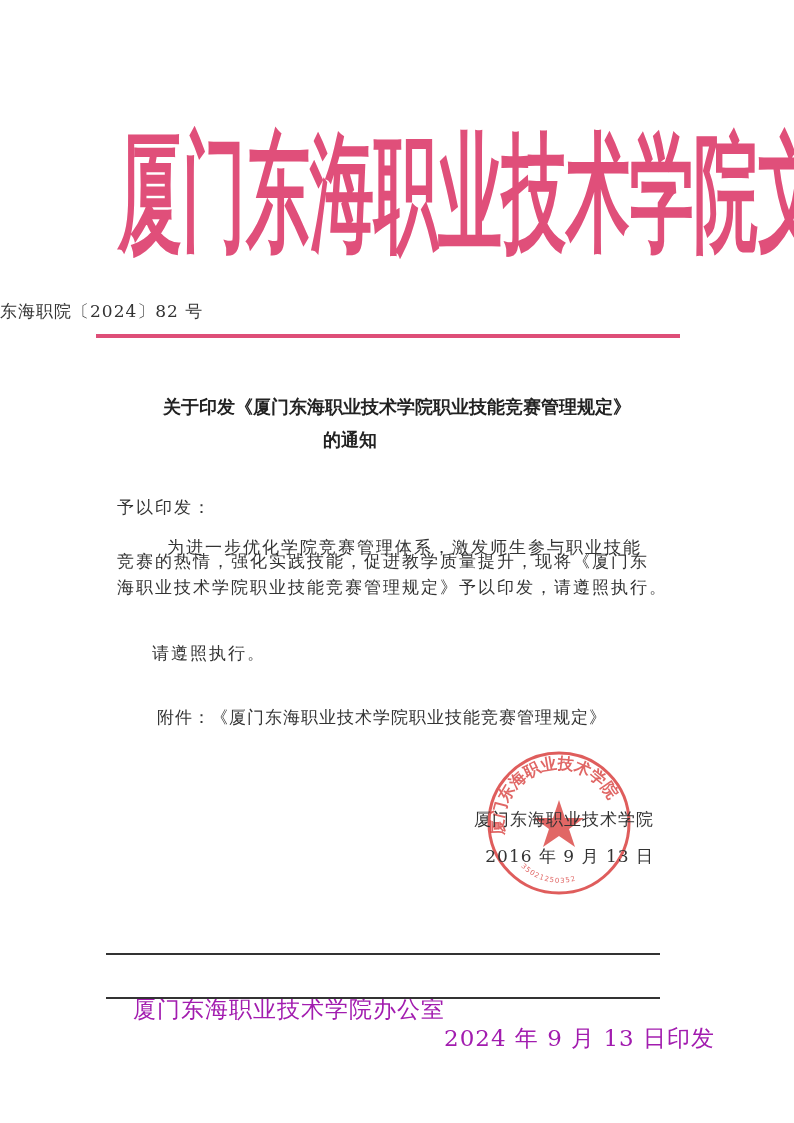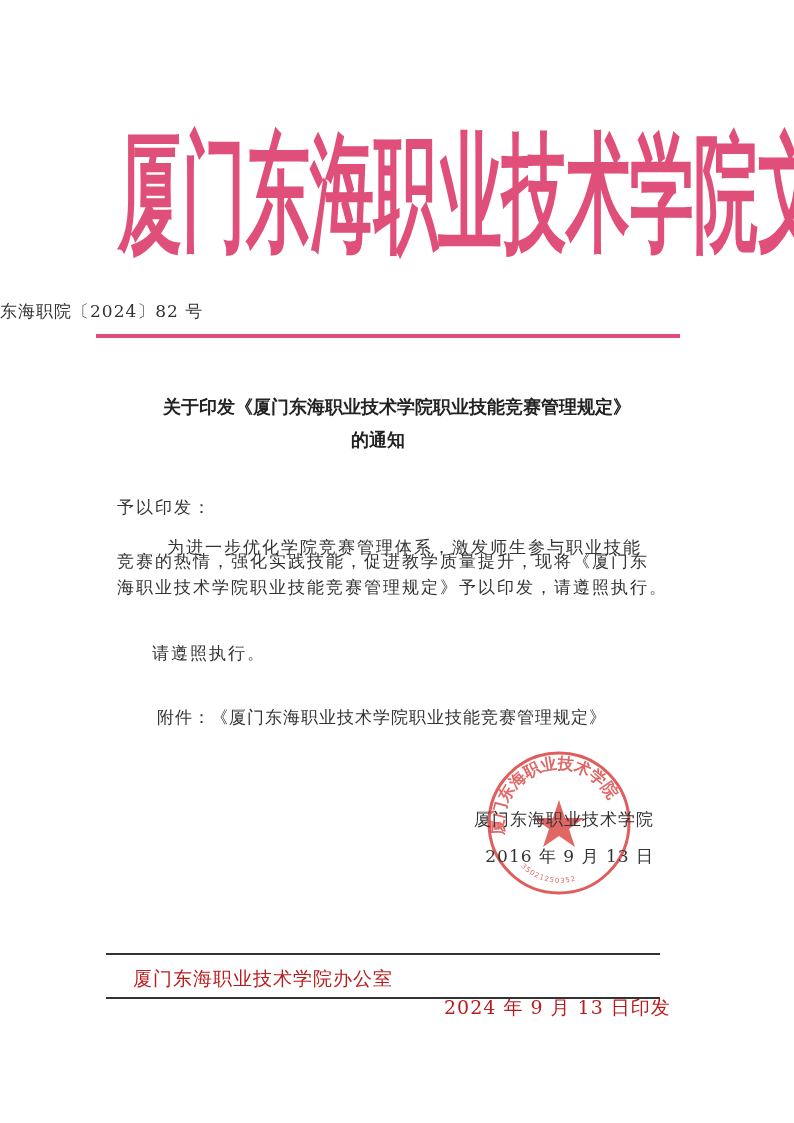--- a/index.html
+++ b/index.html
@@ -64,21 +64,20 @@
     }
     .title2 {
       left: 0;
       width: 700px;
       top: 428px;
       text-align: center;
       font-family: "DejaVu Sans", sans-serif;
       font-weight: bold;
       font-size: 18px;
       color: #222;
-      margin-left: 28px;
     }
     .body-text {
       font-size: 17px;
       color: #333;
       letter-spacing: 2px;
       white-space: nowrap;
     }
     .stamp {
       left: 484px;
       top: 748px;
@@ -93,23 +92,23 @@
       letter-spacing: 1px;
       white-space: nowrap;
     }
     .footline {
       left: 106px;
       width: 554px;
       height: 2px;
       background: #333;
     }
     .footer-text {
-      top: 966px;
-      font-size: 19px;
-      color: #b91c1c;
+      top: 994px;
+      font-size: 23px;
+      color: #a21caf;
       letter-spacing: 1px;
       white-space: nowrap;
     }
   </style>
 </head>
 <body>
 
 <div class="abs masthead">
   <span>厦</span>
   <span>门</span>

